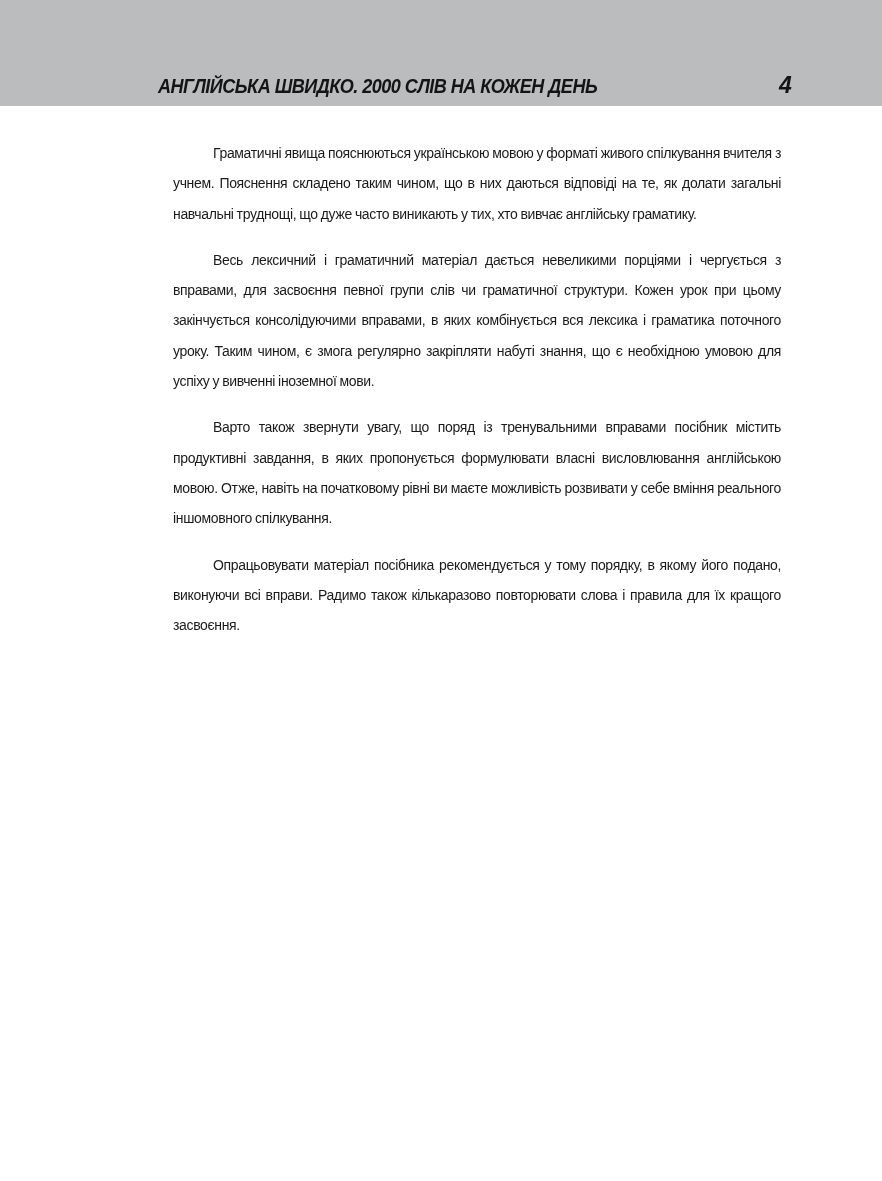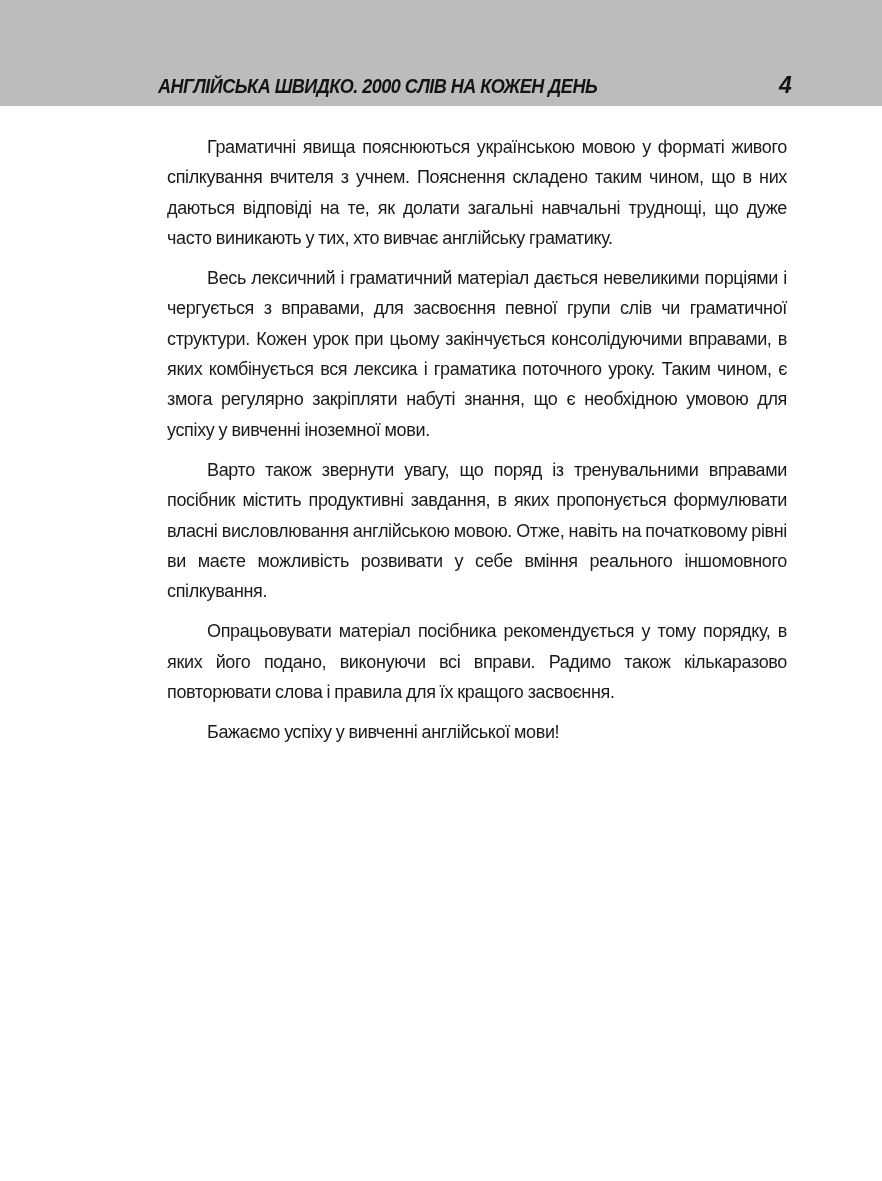--- a/index.html
+++ b/index.html
@@ -44,37 +44,36 @@
       font-weight: bold;
       color: #141414;
     }
     .content {
       position: absolute;
       left: 157px;
       top: 122px;
       width: 640px;
     }
     .paragraph {
-      margin: 10px;
-      font-size: 18px;
+      margin: 16px;
+      font-size: 14px;
       line-height: 30.3px;
       text-align: justify;
       text-indent: 40px;
       letter-spacing: -0.35px;
       word-spacing: -0.5px;
       hyphens: manual;
     }
   </style>
 </head>
 <body>
 
 <div class="header-band">
   <div class="header-title">АНГЛІЙСЬКА ШВИДКО. 2000 СЛІВ НА КОЖЕН ДЕНЬ</div>
   <div class="page-number">4</div>
 </div>
 
 <div class="content">
   <p class="paragraph">Граматичні явища пояснюються українською мовою у форматі живого спілкування вчителя з учнем. Пояснення складено таким чином, що в них даються відповіді на те, як долати загальні навчальні труднощі, що дуже часто виникають у тих, хто вивчає англійську граматику.</p>
   <p class="paragraph">Весь лексичний і граматичний матеріал дається невеликими порціями і чергується з вправами, для засвоєння певної групи слів чи граматичної структури. Кожен урок при цьому закінчується консолідуючими вправами, в яких комбінується вся лексика і граматика поточного уроку. Таким чином, є змога регулярно закріпляти набуті знання, що є необхідною умовою для успіху у вивченні іноземної мови.</p>
   <p class="paragraph">Варто також звернути увагу, що поряд із тренувальними вправами посібник містить продуктивні завдання, в яких пропонується формулювати власні висловлювання англійською мовою. Отже, навіть на початковому рівні ви маєте можливість розвивати у себе вміння реального іншомовного спілкування.</p>
-  <p class="paragraph">Опрацьовувати матеріал посібника рекомендується у тому порядку, в яких його подано, виконуючи всі вправи. Радимо також кількаразово повторювати слова і правила для їх кращого засвоєння.</p>
-  <p class="paragraph">Бажаємо успіху у вивченні англійської мови!</p>
+  <p class="paragraph">Опрацьовувати матеріал посібника рекомендується у тому порядку, в якому його подано, виконуючи всі вправи. Радимо також кількаразово повторювати слова і правила для їх кращого засвоєння.</p>
 </div>
 
 </body></html>

